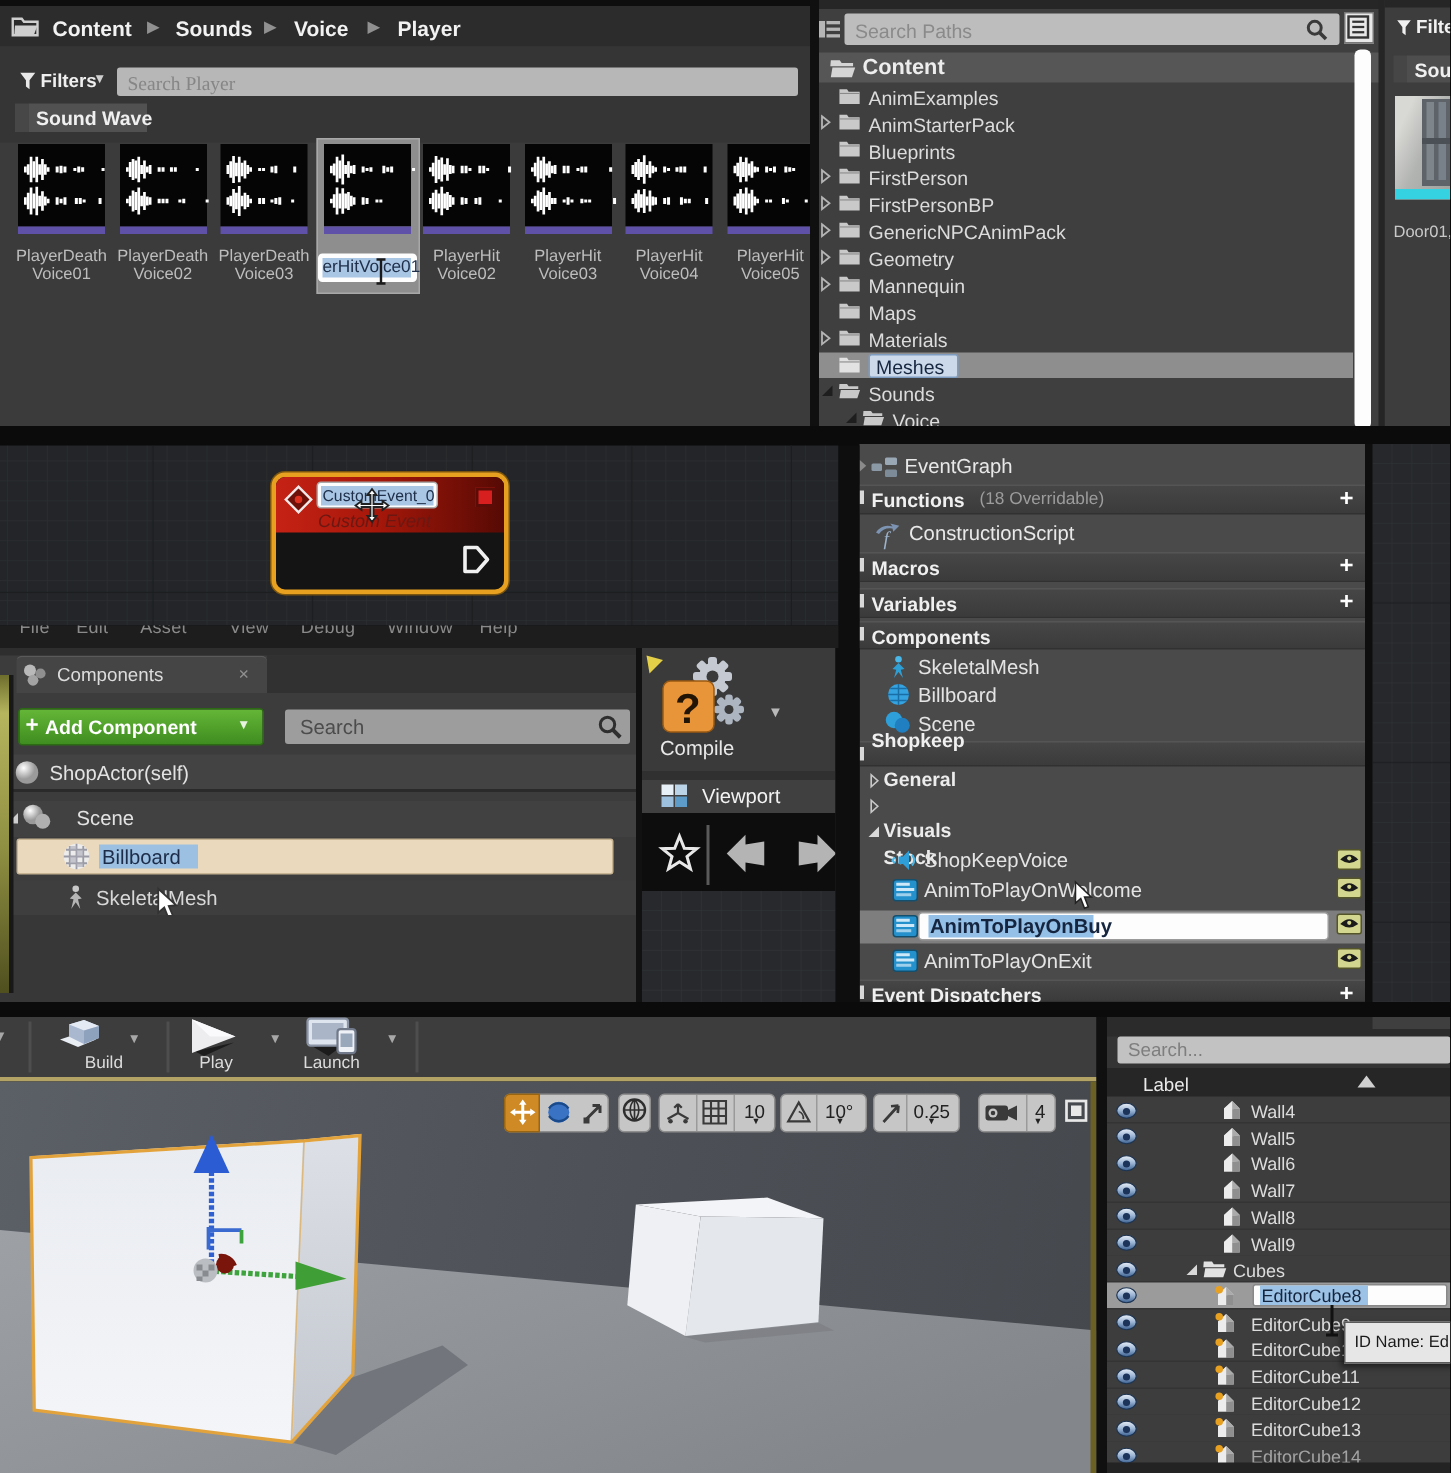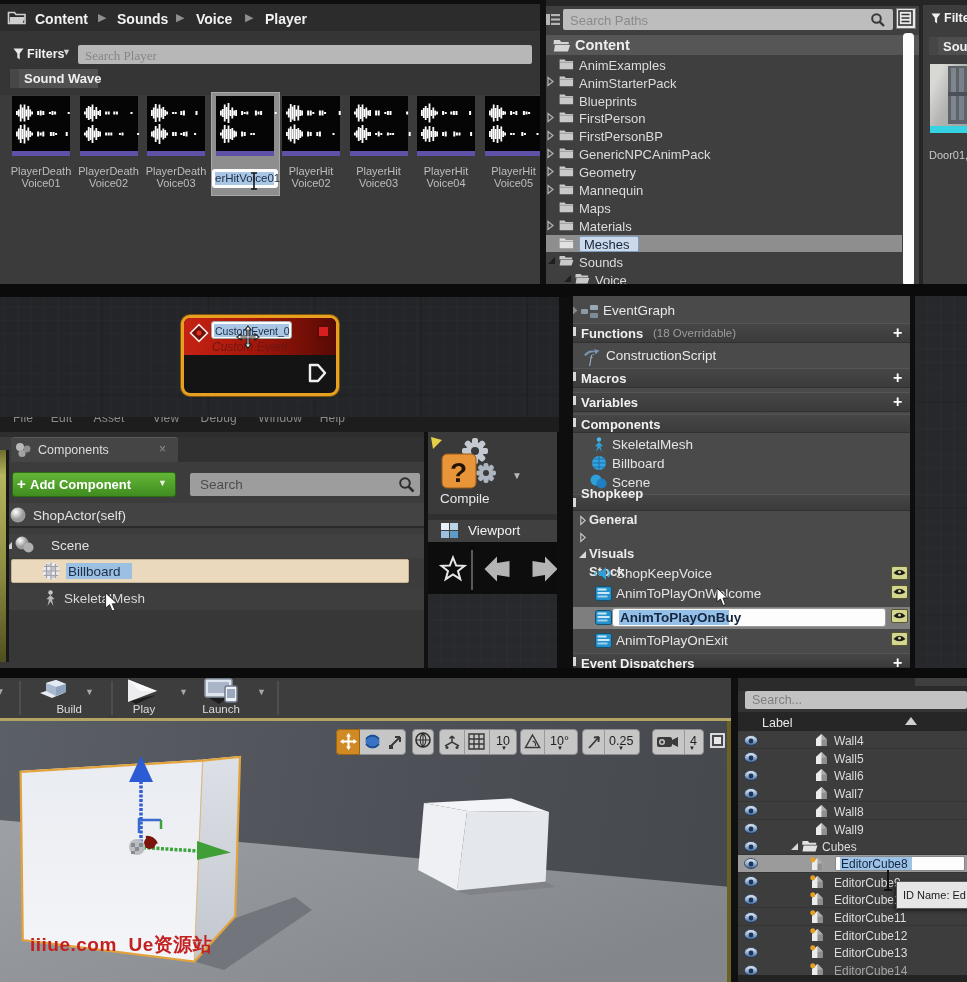--- a/index.html
+++ b/index.html
@@ -853,21 +853,20 @@
         <polygon points="141,35 129,61 153,61" fill="#2c5cd4"></polygon>
         <line x1="143" y1="126.5" x2="198" y2="130" stroke="#3da43d" stroke-width="3.5" stroke-dasharray="3 1.5"></line>
         <polygon points="231,131.5 197,120 197,139" fill="#3f9e35"></polygon>
         <path d="M139,97 L139,112 M139,99 L161,99" stroke="#3a6ad0" stroke-width="2.5" fill="none"></path>
         <path d="M161,99 L161,108" stroke="#3da43d" stroke-width="2.5"></path>
         <path d="M146,117 a9 9 0 0 1 10 6" stroke="#7a150c" stroke-width="4" fill="none"></path>
         <circle cx="150" cy="122" r="6" fill="#7a150c"></circle>
         <circle cx="137" cy="126" r="8" fill="#babdc2"></circle>
         <path d="M131,122 h4 v4 h-4z M135,126 h4 v4 h-4z M139,122 h4 v4 h-4z M131,130 h4 v3 h-4z" fill="#888b90"></path>
       </svg>
-      <div class="txt b" style="left:30px;top:211px;font-size:19px;color:#c32020;letter-spacing:0.5px;">iiiue.com&nbsp;&nbsp;Ue资源站</div>
       <div class="abs" style="left:336px;top:8px;width:70px;height:26px;background:#c6c6c6;border-radius:4px;border:1px solid #8e8e8e;"></div>
       <div class="abs" style="left:336px;top:8px;width:24px;height:26px;background:#d08a25;border-radius:4px 0 0 4px;border:1px solid #9a6510;"></div>
       <svg class="abs" style="left:340px;top:12px;" width="17" height="17" viewBox="0 0 17 17">
         <path d="M8.5 0 L11 3.5 L9.5 3.5 L9.5 7.5 L13.5 7.5 L13.5 6 L17 8.5 L13.5 11 L13.5 9.5 L9.5 9.5 L9.5 13.5 L11 13.5 L8.5 17 L6 13.5 L7.5 13.5 L7.5 9.5 L3.5 9.5 L3.5 11 L0 8.5 L3.5 6 L3.5 7.5 L7.5 7.5 L7.5 3.5 L6 3.5z" fill="#fff"></path>
       </svg>
       <svg class="abs" style="left:364px;top:12px;" width="17" height="17" viewBox="0 0 17 17">
         <circle cx="8.5" cy="8.5" r="7" fill="#3a72c4"></circle>
         <path d="M2 6 a8 8 0 0 1 13 0 M15 11 a8 8 0 0 1 -13 0" stroke="#1a4a8a" stroke-width="1.5" fill="none"></path>
       </svg>
       <svg class="abs" style="left:387px;top:12px;" width="17" height="17" viewBox="0 0 17 17">

